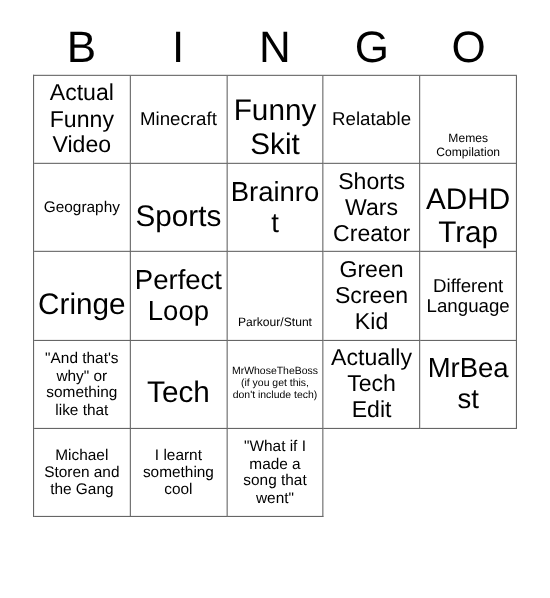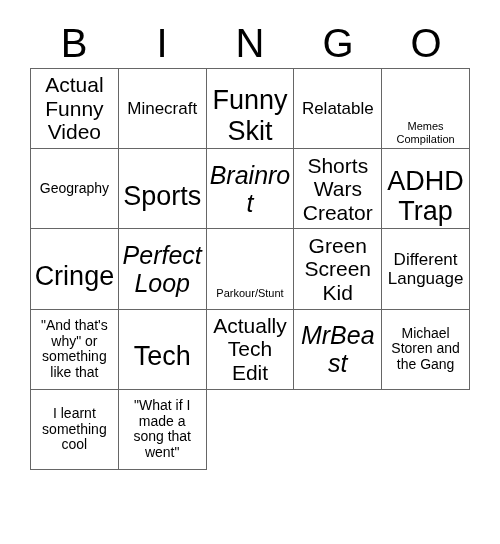--- a/index.html
+++ b/index.html
@@ -63,21 +63,21 @@
     padding: 2px 3px;
     overflow: hidden;
     line-height: 1.12;
     word-wrap: break-word;
   }
   .cell span {
     display: block;
     width: 100%;
   }
   .fs-xxl { font-size: 27px; margin-top: 14px; }
-  .fs-xl  { font-size: 25px; font-style: italic; }
+  .fs-xl  { font-size: 25px; }
   .fs-lg  { font-size: 21px; }
   .fs-md  { font-size: 17px; }
   .fs-sm  { font-size: 14px; }
   .fs-xs  { font-size: 11px; margin-top: 48px; }
   .fs-xxs { font-size: 9.5px; }
 </style>
 </head>
 <body>
 
 <div id="card">
@@ -136,20 +136,23 @@
       <div class="cell">
         <span class="fs-md">Different Language</span>
       </div>
       <div class="cell">
         <span class="fs-sm">"And that's why" or something like that</span>
       </div>
       <div class="cell">
         <span class="fs-xxl">Tech</span>
       </div>
       <div class="cell">
+        <span class="fs-xxs">MrWhoseTheBoss (if you get this, don't include tech)</span>
+      </div>
+      <div class="cell">
         <span class="fs-lg">Actually Tech Edit</span>
       </div>
       <div class="cell">
         <span class="fs-xl">MrBeast</span>
       </div>
       <div class="cell">
         <span class="fs-sm">Michael Storen and the Gang</span>
       </div>
       <div class="cell">
         <span class="fs-sm">I learnt something cool</span>

